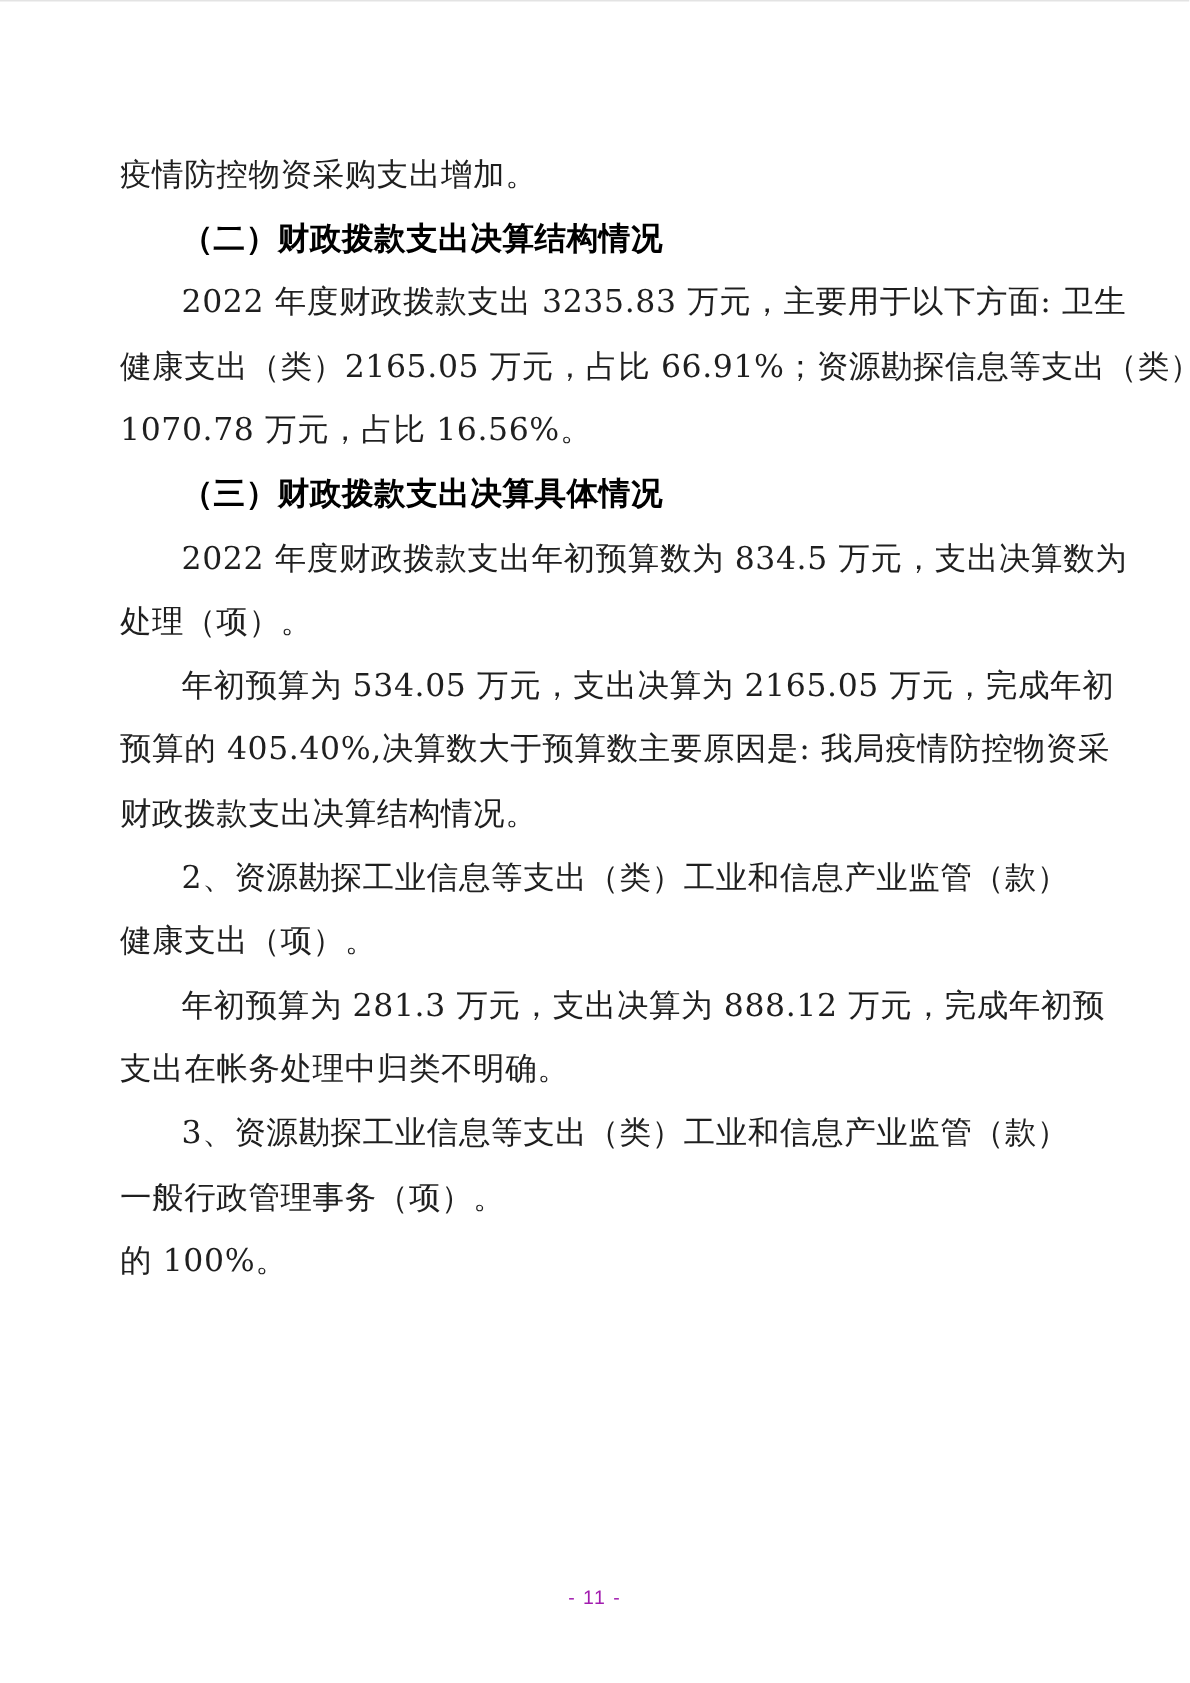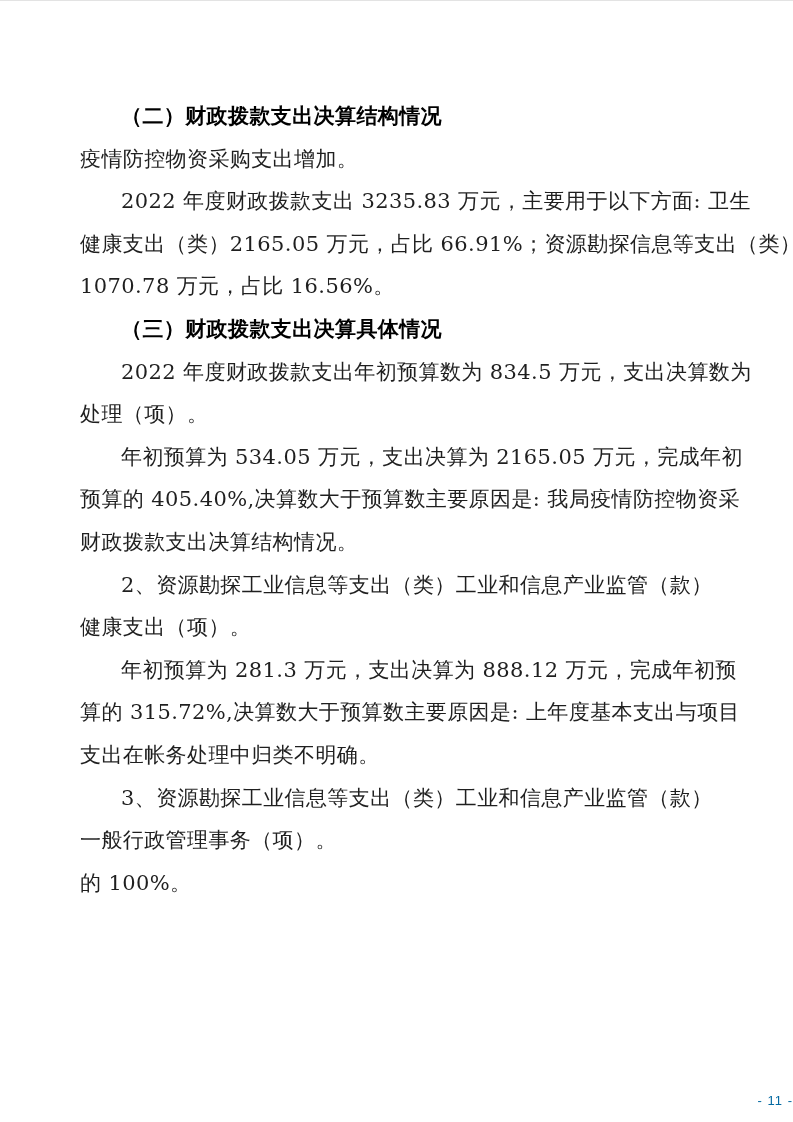--- a/index.html
+++ b/index.html
@@ -33,49 +33,48 @@
   }
   .line.heading {
     font-weight: 700;
     color: #000000;
   }
   .line.indent {
     padding-left: 41px;
   }
   .page-number {
     position: absolute;
-    top: 1092px;
+    top: 1056px;
     left: 0;
     width: 100%;
-    text-align: right;
+    text-align: center;
     font-family: "Liberation Sans", "DejaVu Sans", sans-serif;
     font-size: 13px;
     letter-spacing: 1px;
-    color: #0369a1;
+    color: #a21caf;
   }
 </style>
 </head>
 <body>
 
 <div class="page">
   <div class="content" id="content">
+      <div class="line">疫情防控物资采购支出增加。</div>
       <div class="line heading indent">（二）财政拨款支出决算结构情况</div>
-      <div class="line">疫情防控物资采购支出增加。</div>
       <div class="line indent">2022 年度财政拨款支出 3235.83 万元，主要用于以下方面: 卫生</div>
       <div class="line">健康支出（类）2165.05 万元，占比 66.91%；资源勘探信息等支出（类）</div>
       <div class="line">1070.78 万元，占比 16.56%。</div>
       <div class="line heading indent">（三）财政拨款支出决算具体情况</div>
       <div class="line indent">2022 年度财政拨款支出年初预算数为 834.5 万元，支出决算数为</div>
       <div class="line">处理（项）。</div>
       <div class="line indent">年初预算为 534.05 万元，支出决算为 2165.05 万元，完成年初</div>
       <div class="line">预算的 405.40%,决算数大于预算数主要原因是: 我局疫情防控物资采</div>
       <div class="line">财政拨款支出决算结构情况。</div>
       <div class="line indent">2、资源勘探工业信息等支出（类）工业和信息产业监管（款）</div>
       <div class="line">健康支出（项）。</div>
       <div class="line indent">年初预算为 281.3 万元，支出决算为 888.12 万元，完成年初预</div>
-      <div class="line">算的 315.72%,决算数大于预算数主要原因是: 上年度基本支出与项目</div>
       <div class="line">支出在帐务处理中归类不明确。</div>
       <div class="line indent">3、资源勘探工业信息等支出（类）工业和信息产业监管（款）</div>
       <div class="line">一般行政管理事务（项）。</div>
       <div class="line">的 100%。</div>
     </div>
   <div class="page-number">- 11 -</div>
 </div>
 
 </body></html>

